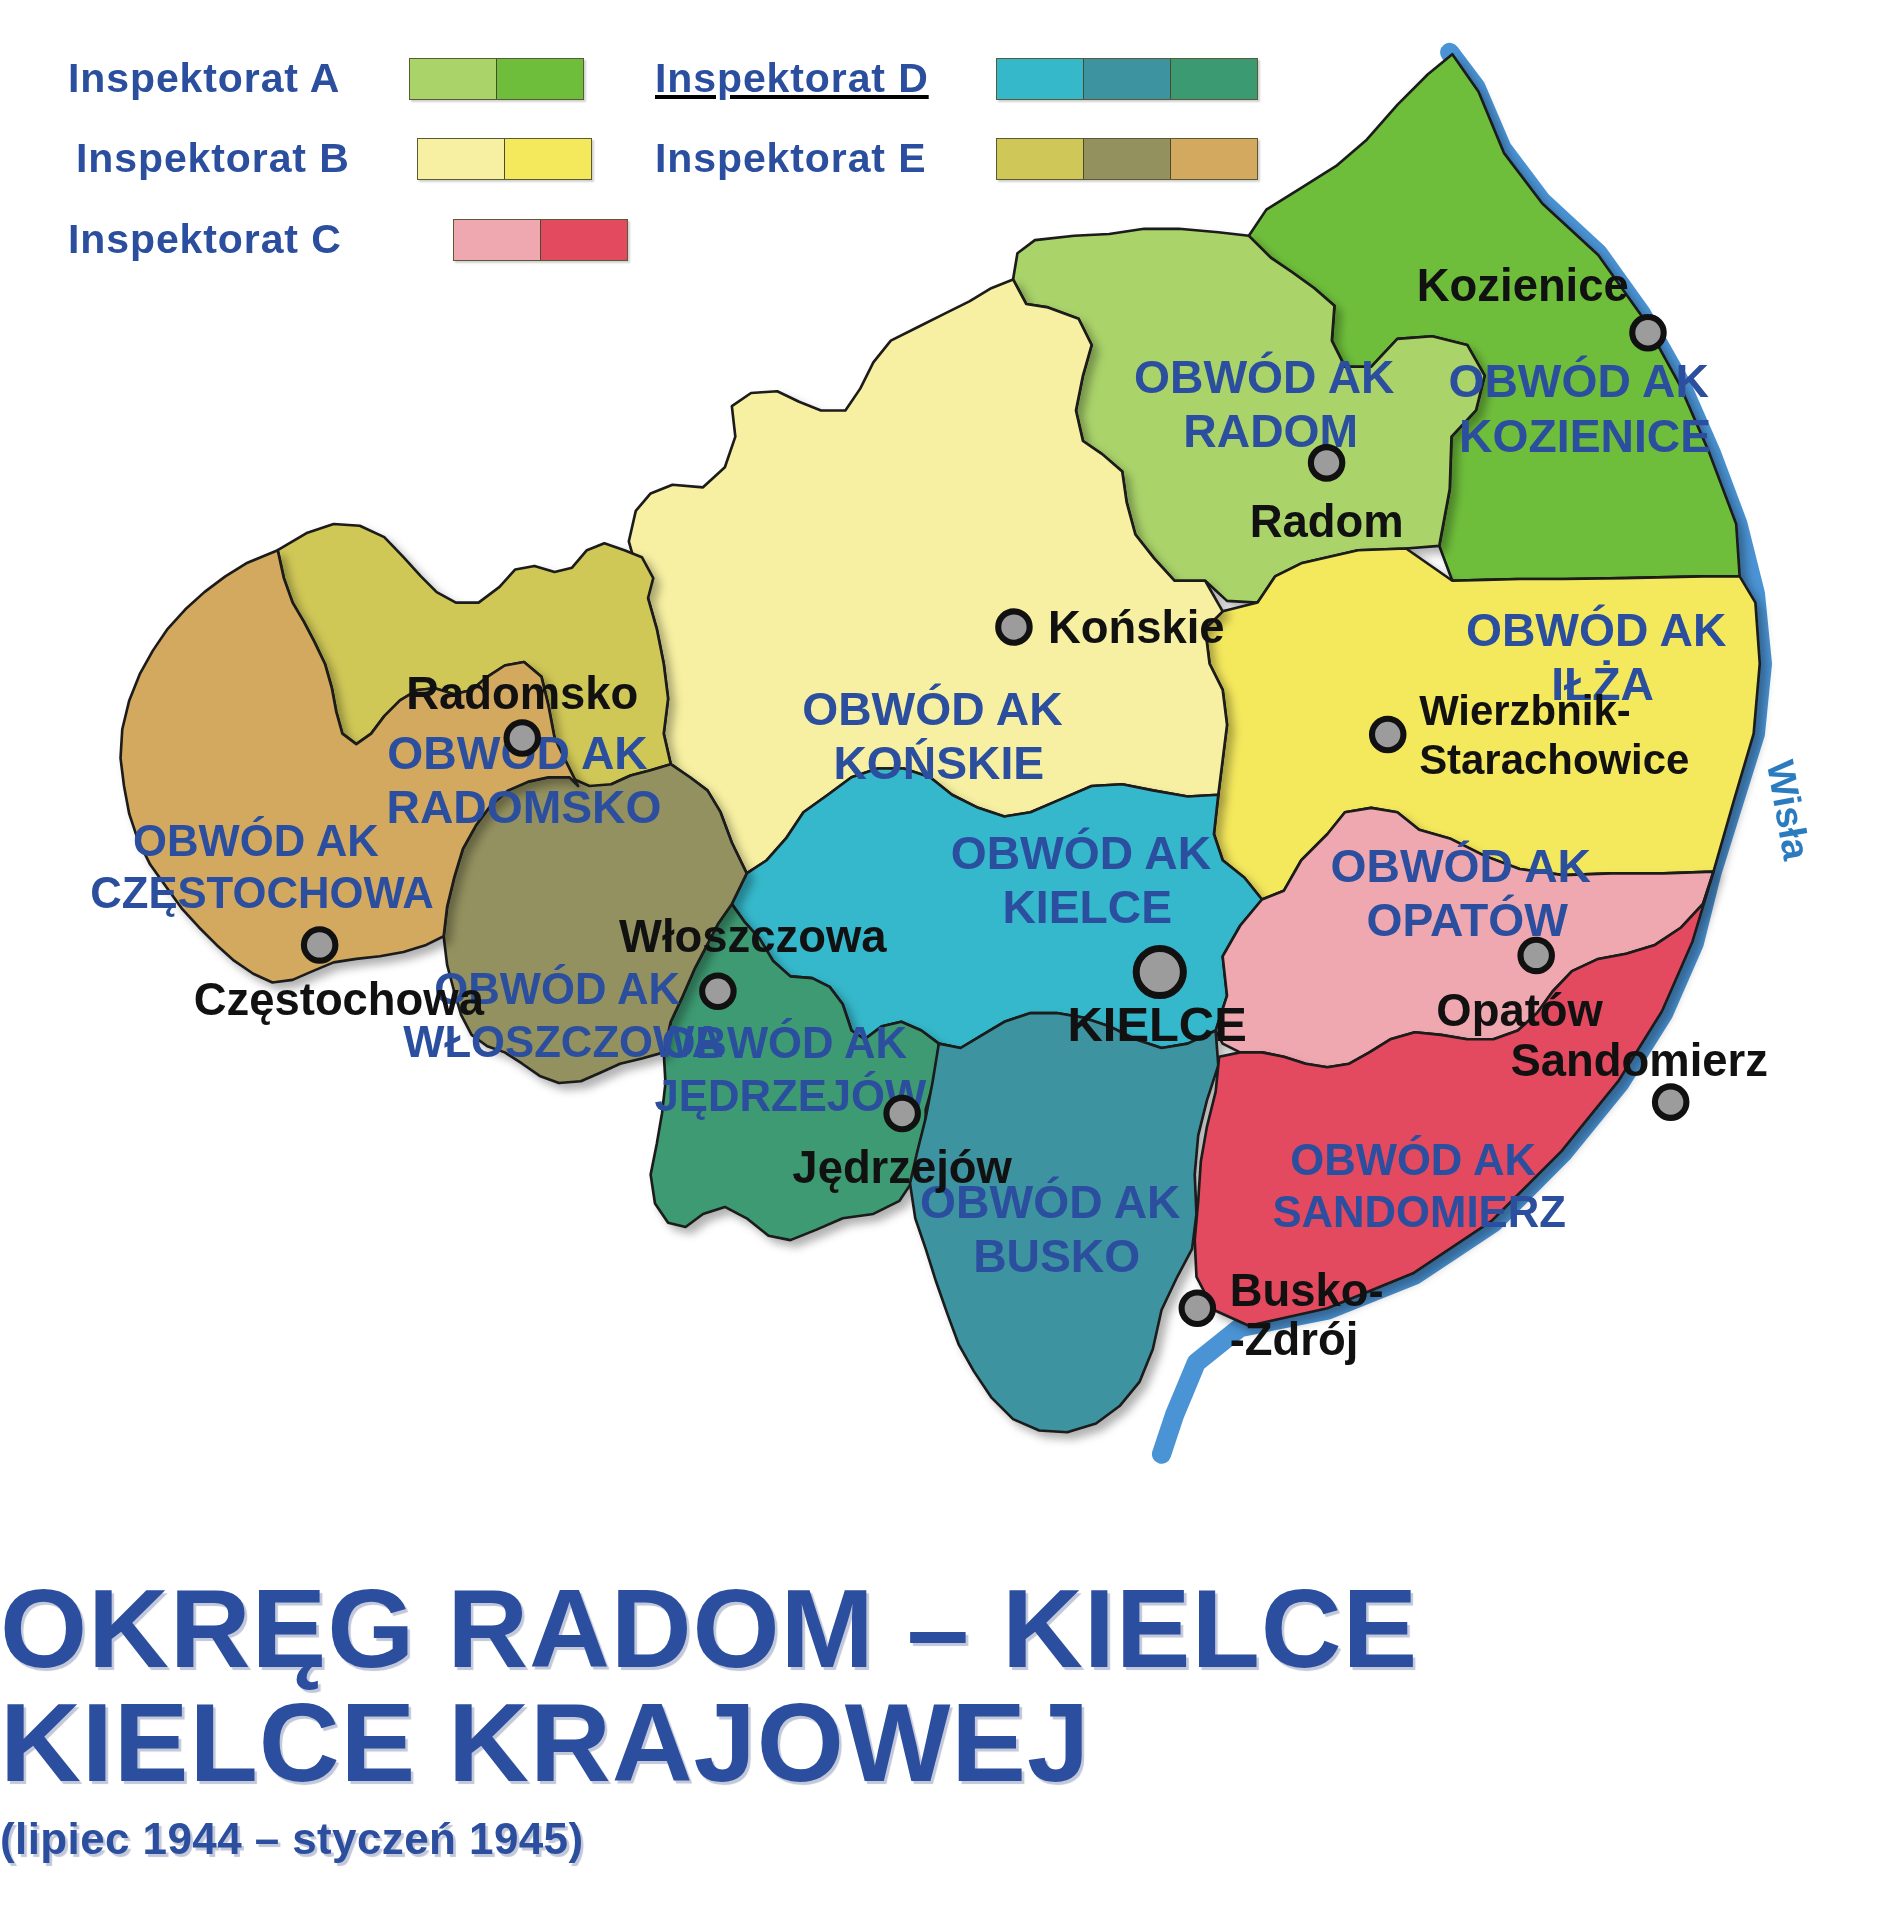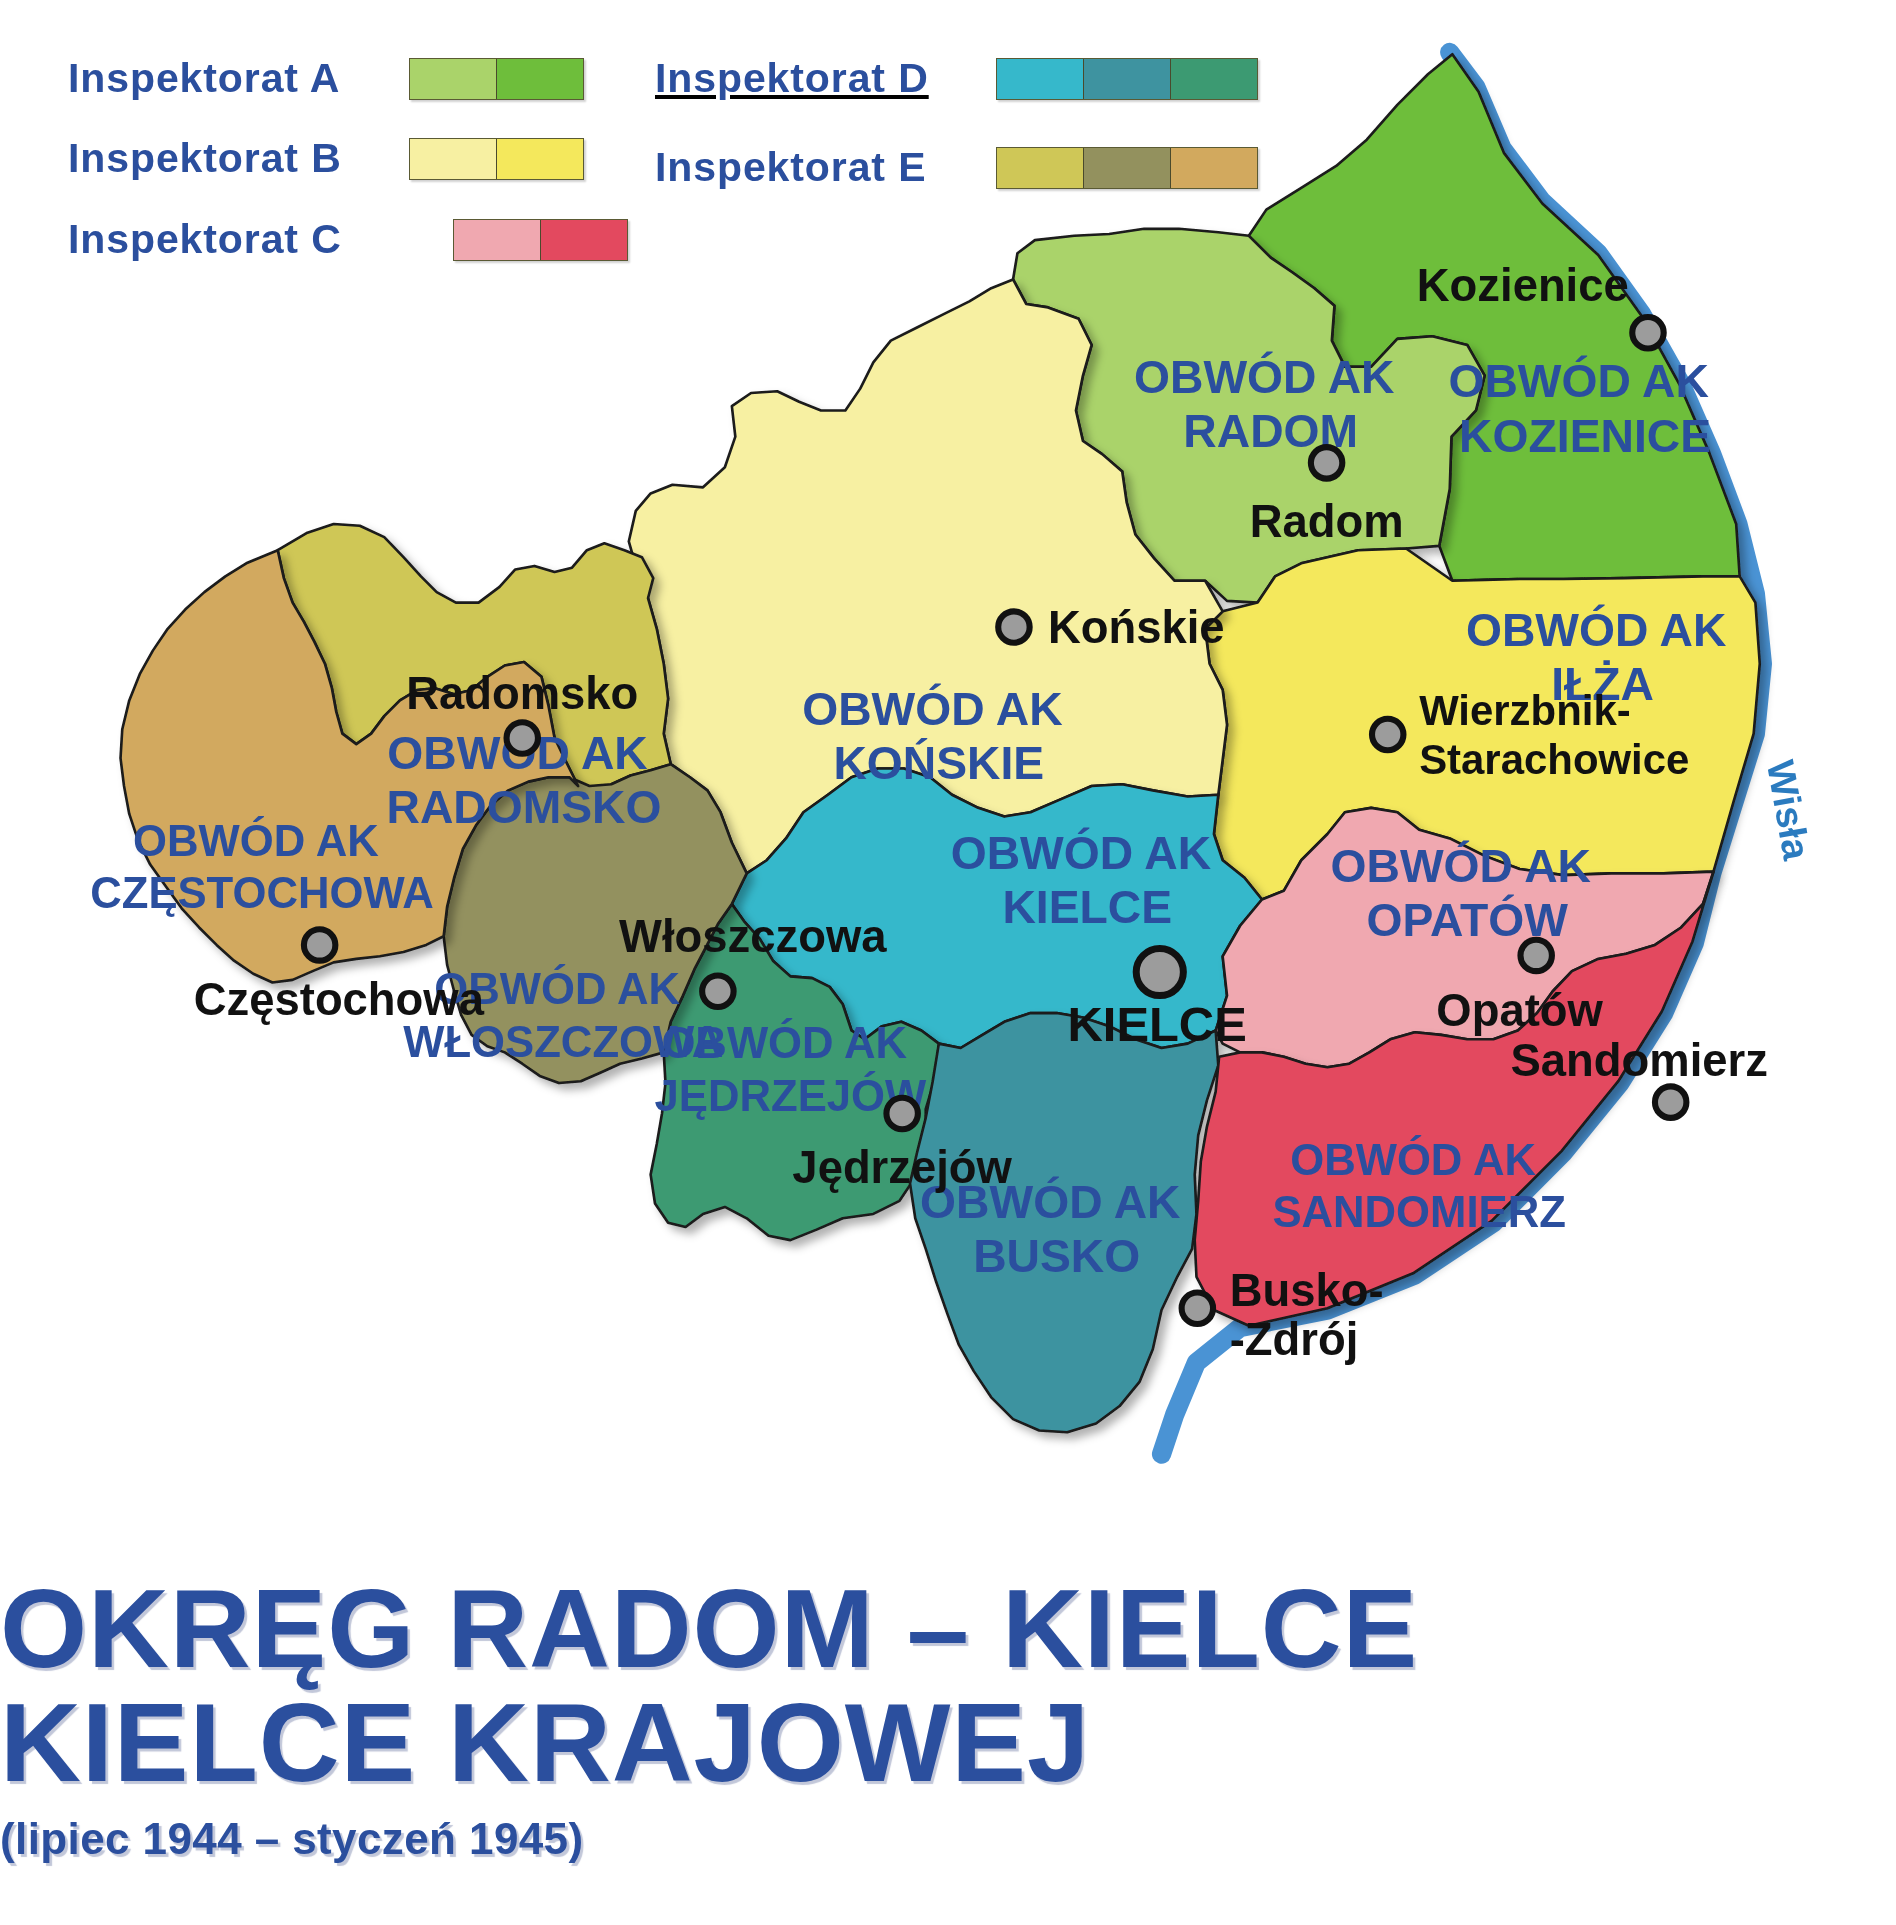--- a/index.html
+++ b/index.html
@@ -9,24 +9,24 @@
   
   #legend{position:absolute;left:68px;top:48px;width:1240px;height:218px;}
   .legend-row{position:absolute;display:flex;align-items:center;}
   .legend-label{color:#2B4F9E;font-weight:bold;font-size:41px;letter-spacing:0.9px;
                 white-space:nowrap;width:341px;}
   .swatch{display:flex;border:1.7px solid #5a5a34;height:40px;box-shadow:1.7px 1.7px 1.7px rgba(0,0,0,.18);}
   .swatch span{display:block;height:100%;border-right:1.7px solid #4a4a2c;}
   .swatch span:last-child{border-right:none;}
 
   .lr-a{left:0;top:7px;}
-  .lr-b{left:0;top:87px;}
+  .lr-b{left:8px;top:87px;}
   .lr-c{left:0;top:168px;gap:44px;}
   .lr-d{left:587px;top:7px;text-decoration:underline;}
-  .lr-e{left:587px;top:96px;}
+  .lr-e{left:587px;top:87px;}
 
   
   #map{position:absolute;left:0;top:0;width:1896px;height:1572px;}
 
   
   #title{position:absolute;left:0;top:1572px;width:1896px;text-align:left;
          color:#2B4F9E;}
   .t1{font-size:112px;font-weight:bold;line-height:1.02;letter-spacing:0.9px;
       text-shadow:2.6px 2.6px 0.9px rgba(120,130,170,.45);}
   .t2{font-size:112px;font-weight:bold;line-height:1.02;letter-spacing:0.9px;

